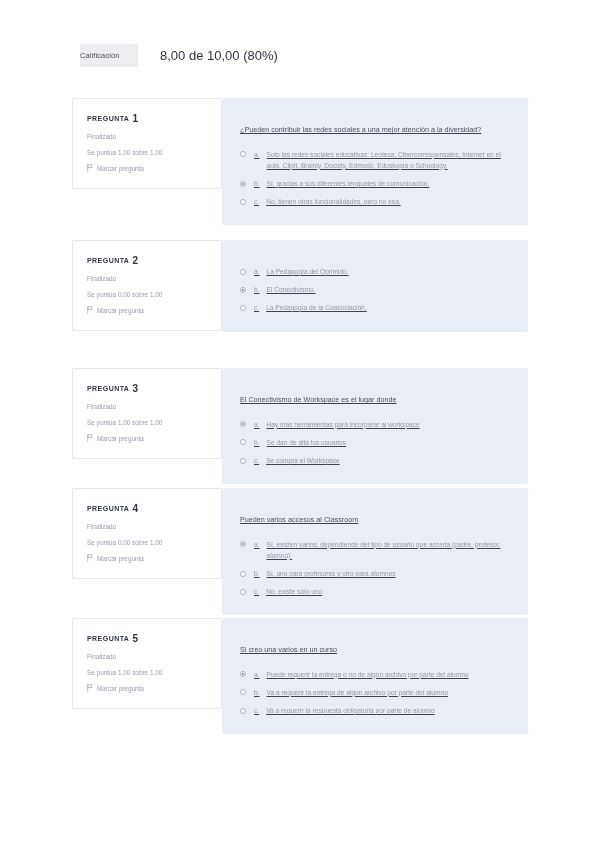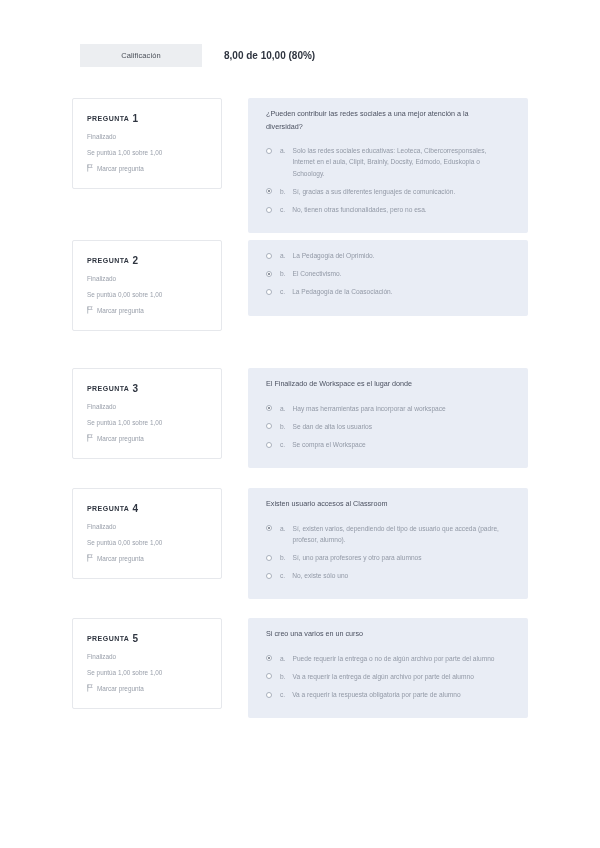--- a/index.html
+++ b/index.html
@@ -22,28 +22,28 @@
     left: 80px;
     top: 44px;
     display: flex;
     align-items: center;
   }
   .grade-label {
     background: #eceef1;
     color: #4a4f58;
     font-size: 7.5px;
     letter-spacing: 0.1px;
-    padding: 7px 32px;
+    padding: 7px 0;
     width: 58px;
-    text-align: center;
+    text-align: left;
     white-space: nowrap;
   }
   .grade-value {
-    font-size: 10px;
-    font-weight: bold;
+    font-size: 13px;
+    font-weight: normal;
     color: #2f3540;
     margin-left: 22px;
     white-space: nowrap;
   }
 
   
   .q-row {
     position: absolute;
     left: 72px;
     width: 456px;
@@ -92,26 +92,26 @@
   .flag-icon {
     width: 6px;
     height: 8px;
     margin-right: 4px;
     flex: 0 0 auto;
     display: inline-block;
   }
 
   .q-body {
     flex: 1 1 auto;
-    margin-left: 26px;
     background: #e9edf5;
     border-radius: 2px;
-    padding: 10px 22px 18px 18px;
+    padding: 26px 22px 18px 18px;
     box-sizing: border-box;
     min-height: 60px;
+    text-decoration: underline;
   }
   .q-text {
     font-size: 7.2px;
     color: #4b5160;
     line-height: 1.75;
     margin-bottom: 12px;
   }
 
   .opt {
     display: flex;
@@ -232,21 +232,21 @@
         <div class="q-meta">Se puntúa 1,00 sobre 1,00</div>
         <div class="q-flag">
           <span class="flag-icon"><svg width="6" height="8" viewBox="0 0 6 8">
               <path d="M0.7 0.4 V7.6" stroke="#9aa0ab" stroke-width="0.7" fill="none"></path>
               <path d="M1 0.7 H5.2 L4.1 2.1 L5.2 3.5 H1 Z" fill="none" stroke="#9aa0ab" stroke-width="0.6"></path>
             </svg></span>
           <span>Marcar pregunta</span>
         </div>
       </div>
       <div class="q-body">
-        <div class="q-text">El Finalizado de Workspace es el lugar donde</div>
+        <div class="q-text">El Conectivismo de Workspace es el lugar donde</div>
         <div class="opt">
           <span class="radio checked"></span>
           <span class="opt-letter">a.</span>
           <span class="opt-text">Hay mas herramientas para incorporar al workspace</span>
         </div>
         <div class="opt">
           <span class="radio"></span>
           <span class="opt-letter">b.</span>
           <span class="opt-text">Se dan de alta los usuarios</span>
         </div>
@@ -264,21 +264,21 @@
         <div class="q-meta">Se puntúa 0,00 sobre 1,00</div>
         <div class="q-flag">
           <span class="flag-icon"><svg width="6" height="8" viewBox="0 0 6 8">
               <path d="M0.7 0.4 V7.6" stroke="#9aa0ab" stroke-width="0.7" fill="none"></path>
               <path d="M1 0.7 H5.2 L4.1 2.1 L5.2 3.5 H1 Z" fill="none" stroke="#9aa0ab" stroke-width="0.6"></path>
             </svg></span>
           <span>Marcar pregunta</span>
         </div>
       </div>
       <div class="q-body">
-        <div class="q-text">Existen usuario accesos al Classroom</div>
+        <div class="q-text">Pueden varios accesos al Classroom</div>
         <div class="opt">
           <span class="radio checked"></span>
           <span class="opt-letter">a.</span>
           <span class="opt-text">Sí, existen varios, dependiendo del tipo de usuario que acceda (padre, profesor, alumno).</span>
         </div>
         <div class="opt">
           <span class="radio"></span>
           <span class="opt-letter">b.</span>
           <span class="opt-text">Sí, uno para profesores y otro para alumnos</span>
         </div>

